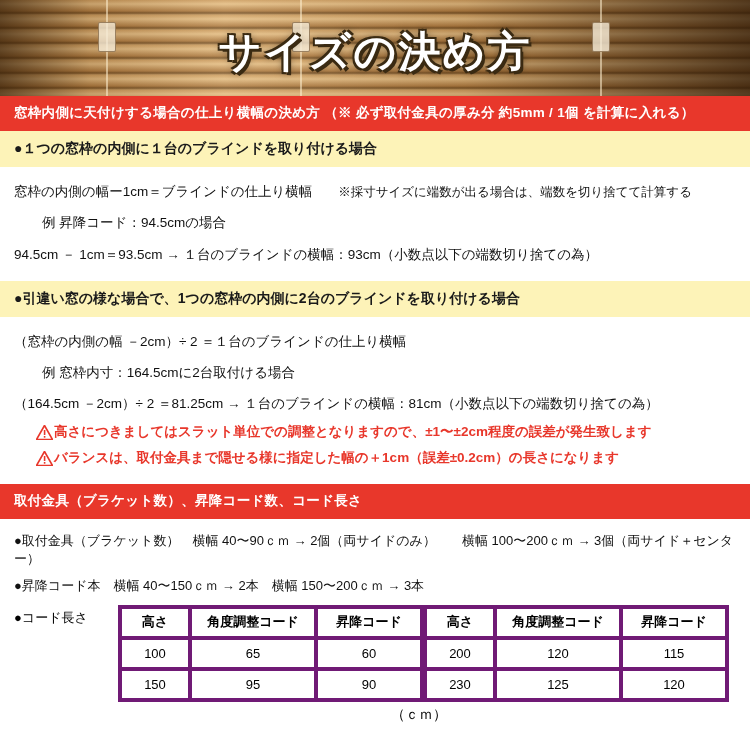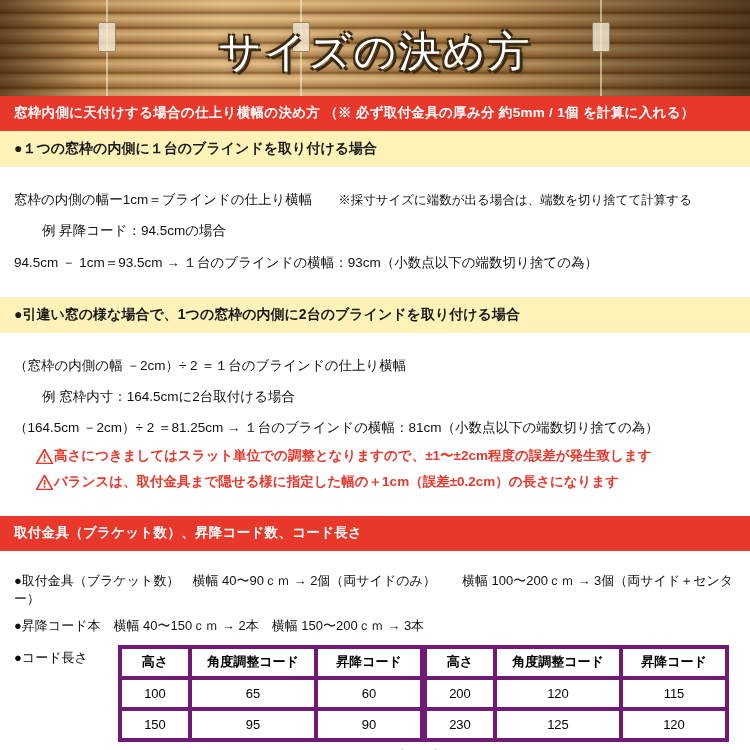--- a/index.html
+++ b/index.html
@@ -74,21 +74,21 @@
   .hero-bracket.b1 { left: 98px; }
   .hero-bracket.b2 { left: 292px; }
   .hero-bracket.b3 { left: 592px; }
   .hero-title {
     position: absolute;
     left: 0;
     right: 0;
     top: 24px;
     text-align: center;
     font-size: 42px;
-    font-weight: normal;
+    font-weight: bold;
     letter-spacing: 2px;
     color: #ffffff;
     text-shadow:
       3px 3px 0 #3a2a12,
       -2px -2px 0 #3a2a12,
       2px -2px 0 #3a2a12,
       -2px 2px 0 #3a2a12,
       0 0 8px rgba(0,0,0,.6);
   }
 
@@ -108,21 +108,21 @@
   
   .yellowbar {
     background: #fdf3b8;
     font-size: 14px;
     font-weight: bold;
     color: #1a1a1a;
     padding: 9px 12px 9px 14px;
   }
 
   .body-block {
-    padding: 12px 14px;
+    padding: 4px 14px;
   }
   .line {
     font-size: 13.5px;
     color: #111;
     padding: 11px 0 0 0;
     line-height: 1.5;
   }
   .line.indent { padding-left: 28px; }
   .sub {
     font-size: 12.5px;

